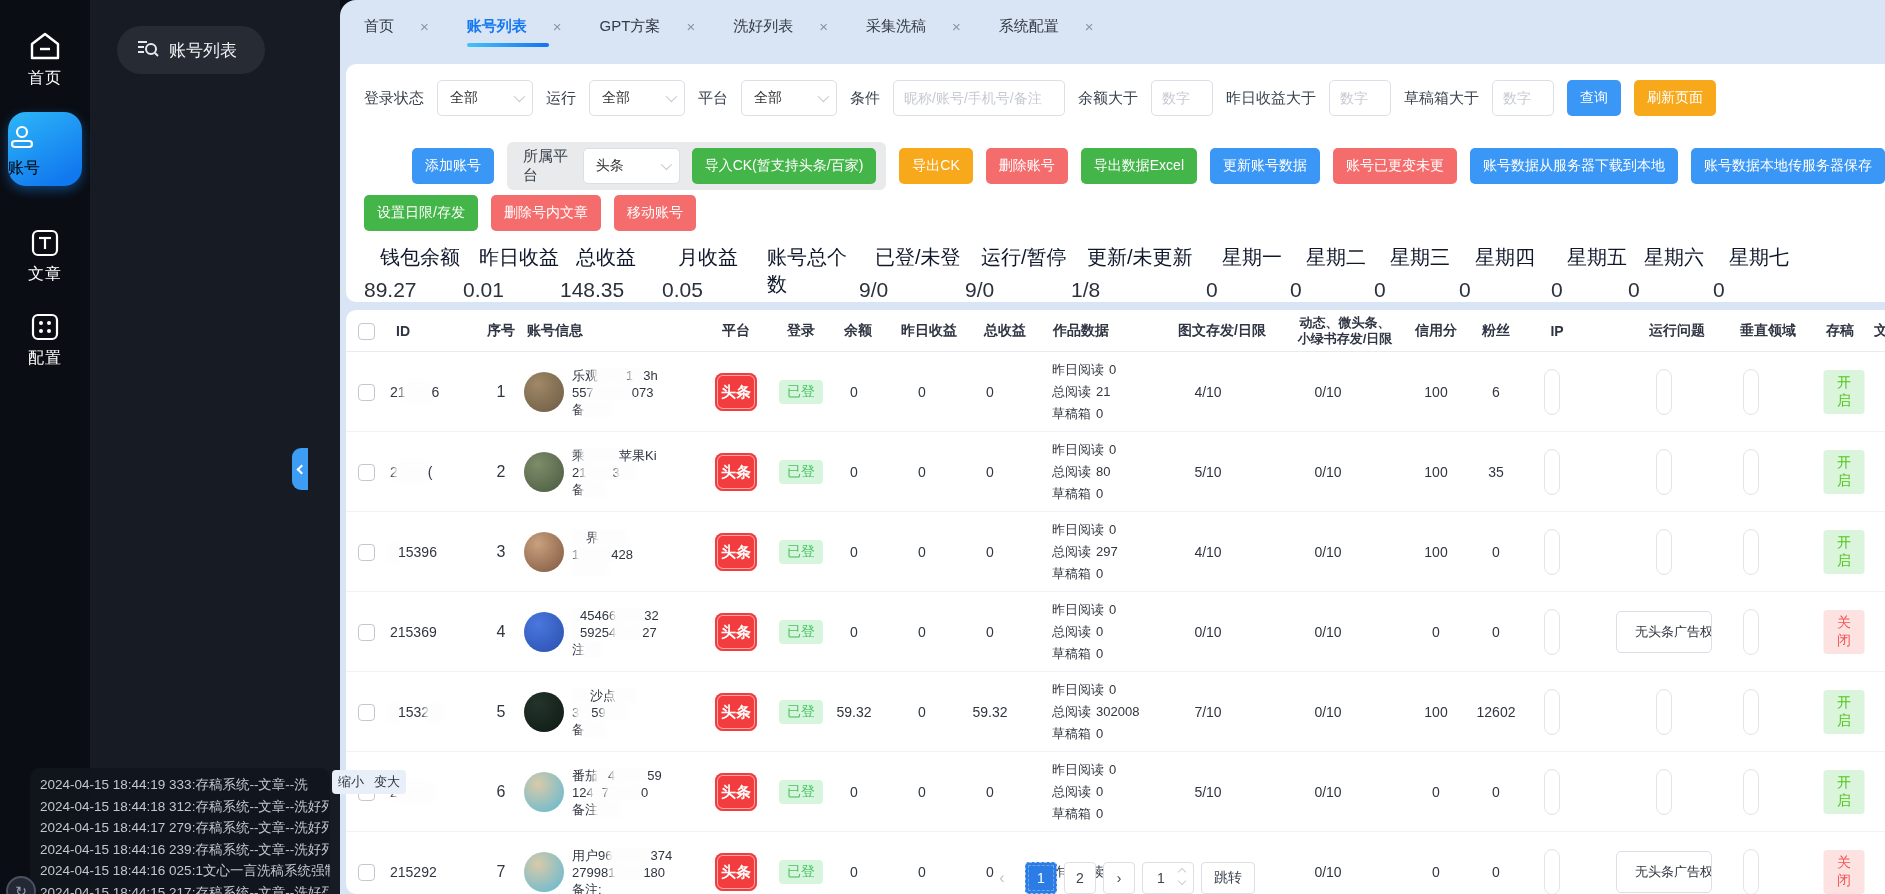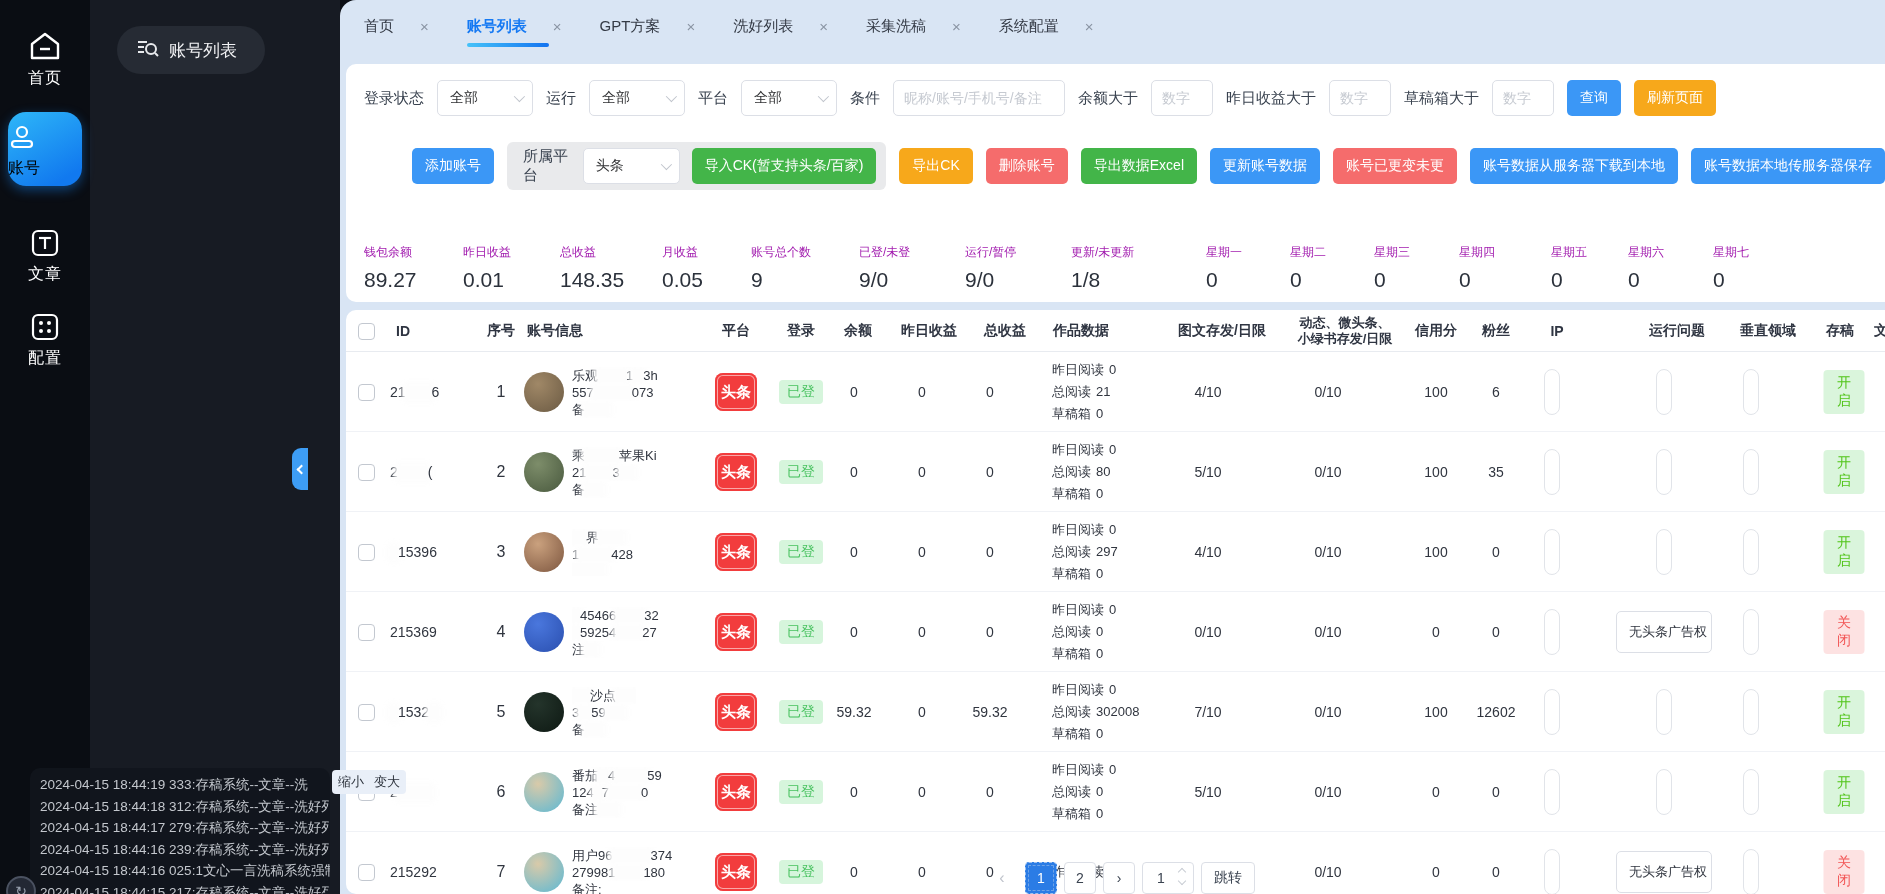--- a/index.html
+++ b/index.html
@@ -61,21 +61,21 @@
 
   .btnrow1 { position:absolute; left:18px; top:82px; height:40px; display:flex; align-items:center; gap:13px;margin-left:48px; }
   .btnrow2 { position:absolute; left:18px; top:130px; height:38px; display:flex; align-items:center; gap:13px; }
   .plat-group { background:#e9eaec; border-radius:6px; display:flex; align-items:center; gap:12px;
     padding:5px 10px 5px 16px; font-size:15px; color:#3a4350; }
   .plat-group .sel { width:118px; }
 
   
   .stats { position:absolute; left:18px; top:180px; display:flex; }
   .stat { flex:0 0 auto; }
-  .stat .sl { font-size:12px; color:#a21caf; }
+  .stat .sl { font-size:20px; color:#0f172a;margin-left:16px; }
   .stat .sv { font-size:21px; color:#2b313b; margin-top:7px; }
 
   
   .thead { position:relative; height:42px; border-bottom:1px solid #e8ebf0; font-weight:bold; font-size:14px; color:#2f3542; }
   .hcell { position:absolute; top:0; height:42px; display:flex; align-items:center; white-space:pre-line; text-align:center; }
   .center { transform:translateX(-50%); justify-content:center; }
   .row { position:relative; height:80px; border-bottom:1px solid #f0f2f6; font-size:14px; color:#30353f; }
   .cell { position:absolute; top:0; height:80px; display:flex; align-items:center; }
   .checkbox { width:17px; height:17px; border:1px solid #c3c8d0; border-radius:4px; background:#fff; cursor:pointer; }
   .h-check,.c-check { left:12px; }
@@ -102,21 +102,21 @@
   .info-line { font-size:13px; line-height:17px; color:#30353f; display:flex; align-items:center; white-space:nowrap; overflow:hidden; }
   .cz { display:inline-block; height:13px; background:#fdfdfd; border-radius:2px;
     box-shadow:0 0 5px 4px rgba(253,253,253,.96); }
   .plat-badge { width:42px; height:38px; background:#f23c3d; border-radius:8px; color:#fff; font-weight:bold;
     font-size:15px; display:flex; align-items:center; justify-content:center; box-shadow:inset 0 0 0 2px #f23c3d, inset 0 0 0 3px rgba(255,255,255,.55); }
   .login-badge { background:#d6f5dc; color:#47c15e; font-size:14px; padding:3px 8px; border-radius:4px; }
   .works { font-size:13px; line-height:22px; color:#30353f; }
   .works .wl { display:flex; gap:5px; }
   .mini-box { width:16px; height:46px; border:1px solid #e1e4e9; border-radius:8px; background:#fff; }
   .issue-box { width:96px; height:42px; border:1px solid #dcdfe6; border-radius:5px; background:#fff;
-    font-size:13px; color:#30353f; display:flex; align-items:center; padding-left:12px; white-space:nowrap; overflow:hidden; }
+    font-size:13px; color:#30353f; display:flex; align-items:center; padding-left:18px; white-space:nowrap; overflow:hidden; }
   .store-badge { font-size:14px; padding:4px 8px; border-radius:4px; }
   .store-on { background:#daf5dc; color:#52c41a; }
   .store-off { background:#fde2e2; color:#f25555; }
 
   
   .pagination { position:absolute; left:640px; top:552px; height:32px; display:flex; align-items:center; gap:7px; z-index:5; }
   .pg { min-width:32px; height:32px; border-radius:4px; display:flex; align-items:center; justify-content:center;
     font-size:14px; cursor:pointer; background:#fff; border:1px solid #dcdfe6; color:#3a4350; }
   .pg.prev { border:none; background:transparent; color:#c0c4cc; font-size:16px; }
   .pg.active { background:#2b7ce5; color:#fff; border:1px dashed #9fc3ef; outline:1px dashed #6ea4e8; outline-offset:-4px; }
@@ -274,20 +274,25 @@
       </div>
       <button class="btn b-orange">导出CK</button>
       <button class="btn b-red">删除账号</button>
       <button class="btn b-green">导出数据Excel</button>
       <button class="btn b-blue">更新账号数据</button>
       <button class="btn b-red">账号已更变未更</button>
       <button class="btn b-blue">账号数据从服务器下载到本地</button>
       <button class="btn b-blue">账号数据本地传服务器保存</button>
     </div>
 
+    <div class="btnrow2">
+      <button class="btn b-green">设置日限/存发</button>
+      <button class="btn b-red">删除号内文章</button>
+      <button class="btn b-red">移动账号</button>
+    </div>
 
     <div class="stats" id="stats">
         <div class="stat" style="width: 99px;">
           <div class="sl">钱包余额</div>
           <div class="sv">89.27</div>
         </div>
         <div class="stat" style="width: 97px;">
           <div class="sl">昨日收益</div>
           <div class="sv">0.01</div>
         </div>

